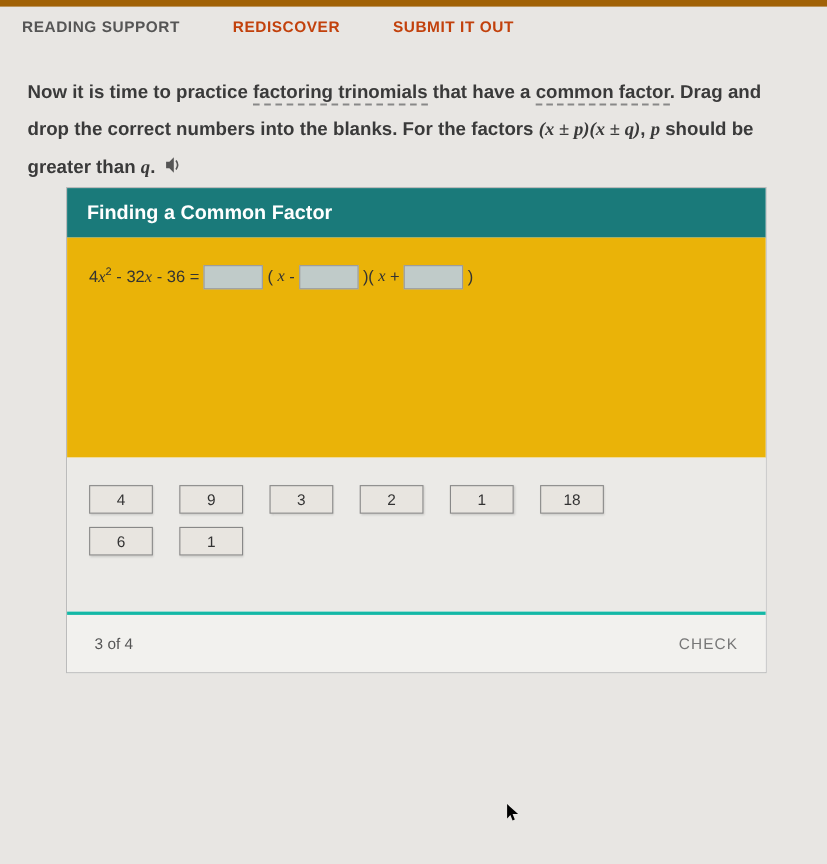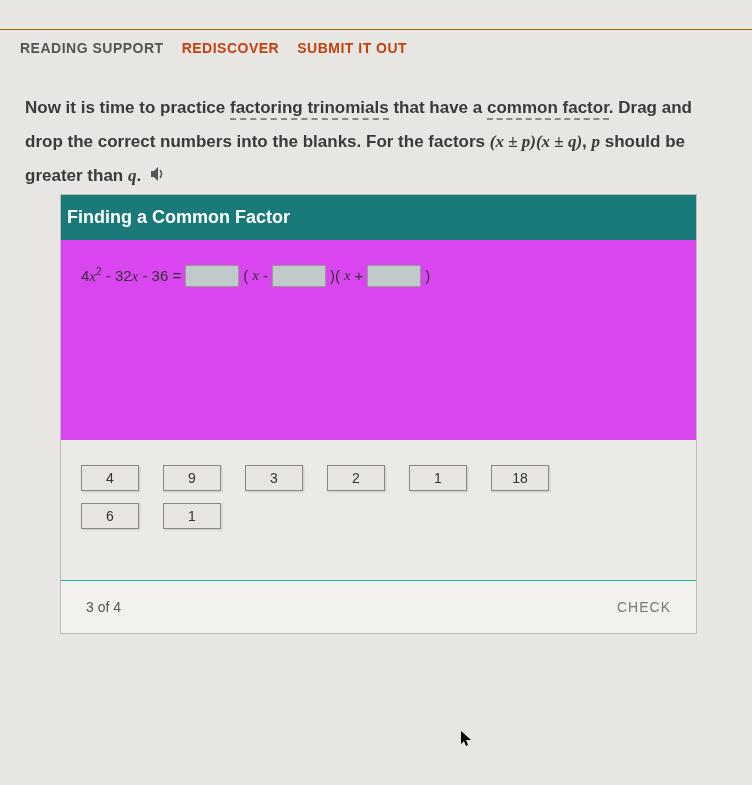--- a/index.html
+++ b/index.html
@@ -10,24 +10,23 @@
     body {
       font-family: Arial, Helvetica, sans-serif;
       background: #e8e6e3;
       width: 752px;
       height: 785px;
       overflow: hidden;
       color: #4a4a4a;
     }
     .tabs {
       display: flex;
-      gap: 18px;
+      gap: 48px;
       padding: 10px 20px;
-      border-top: 1px solid #a16207;
-      margin-top: 29px;
+      border-top: 6px solid #a16207;
     }
     .tab {
       font-size: 14px;
       font-weight: 600;
       color: #c2410c;
       letter-spacing: 0.5px;
       cursor: pointer;
     }
     .tab.active {
       color: #555;
@@ -60,26 +59,26 @@
       margin: 25px 0 8px 35px;
     }
     .exercise-box {
       margin: 0 35px 0 35px;
       border: 1px solid #bbb;
       background: #fff;
     }
     .exercise-header {
       background: #1a7a7a;
       color: #fff;
-      padding: 12px 6px;
+      padding: 12px 18px;
       font-size: 18px;
       font-weight: 600;
     }
     .equation-area {
-      background: #d946ef;
+      background: #eab308;
       padding: 25px 20px 20px 20px;
       min-height: 200px;
     }
     .equation {
       font-size: 15px;
       color: #333;
       display: flex;
       align-items: center;
       flex-wrap: wrap;
       gap: 4px;
@@ -122,21 +121,21 @@
       color: #333;
       cursor: grab;
       box-shadow: 1px 1px 2px rgba(0,0,0,0.15);
     }
     .footer {
       display: flex;
       justify-content: space-between;
       align-items: center;
       padding: 18px 25px;
       background: #f2f1ee;
-      border-top: 1px solid #14b8a6;
+      border-top: 3px solid #14b8a6;
     }
     .progress {
       font-size: 14px;
       color: #555;
     }
     .submit-btn {
       font-size: 14px;
       color: #777;
       letter-spacing: 1px;
       background: none;

